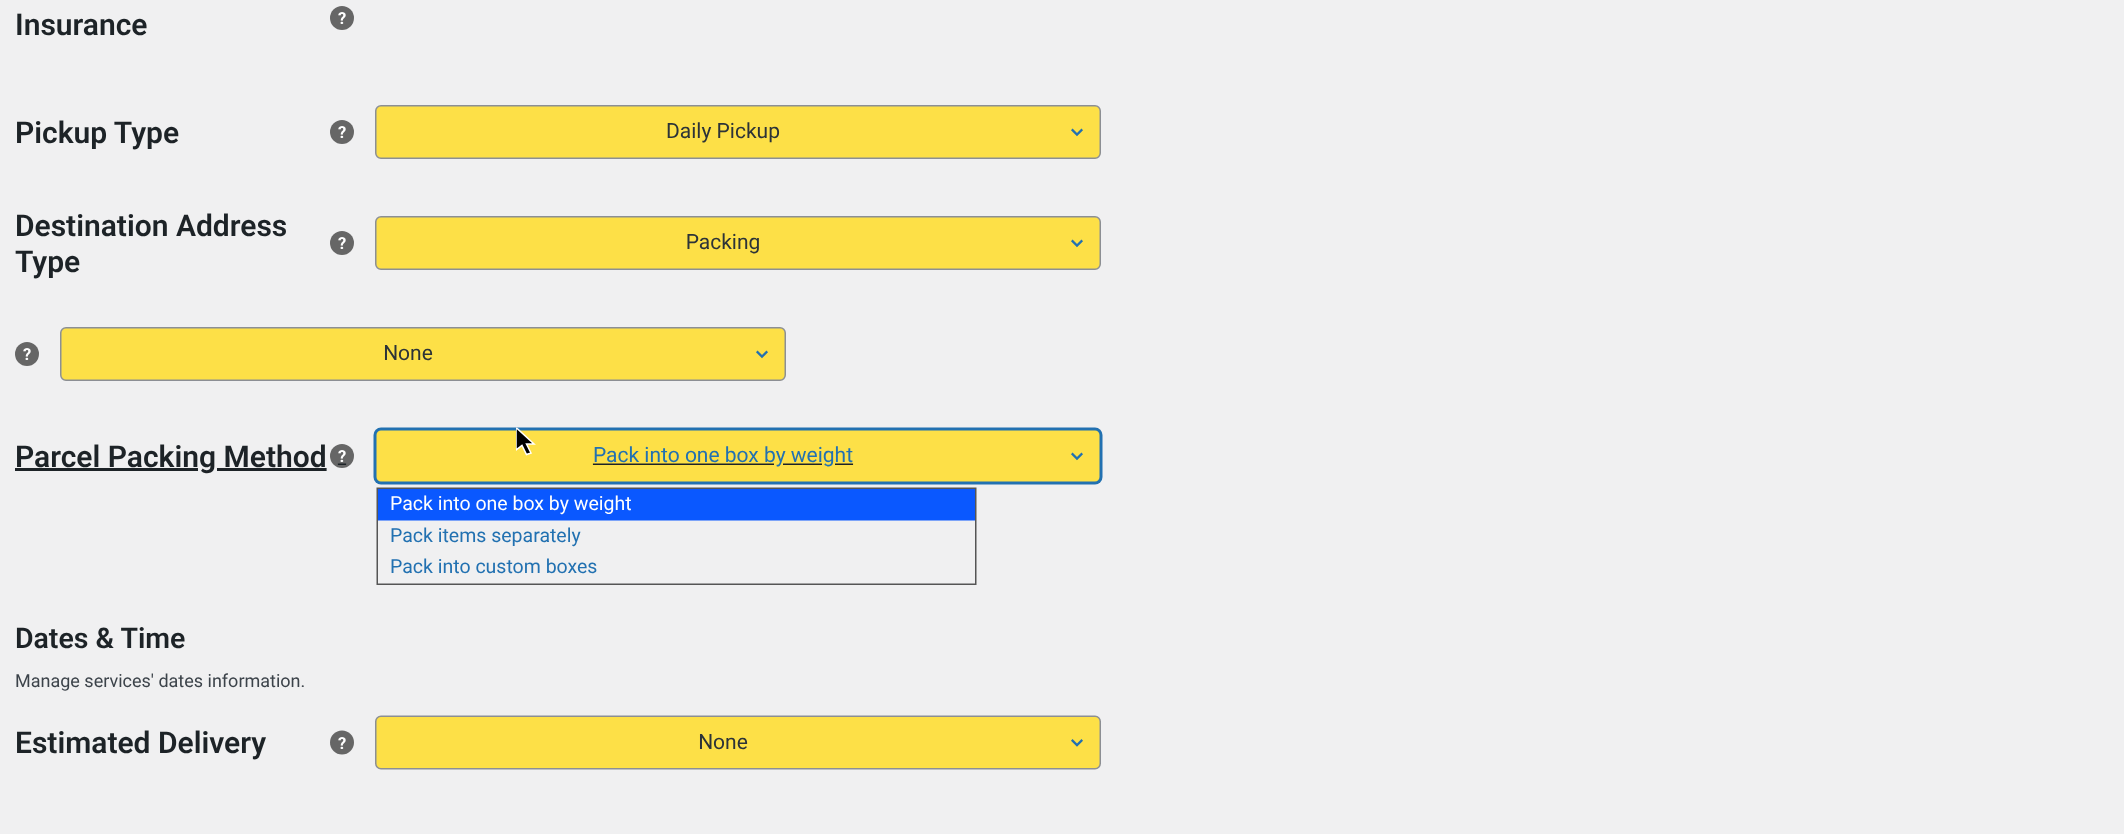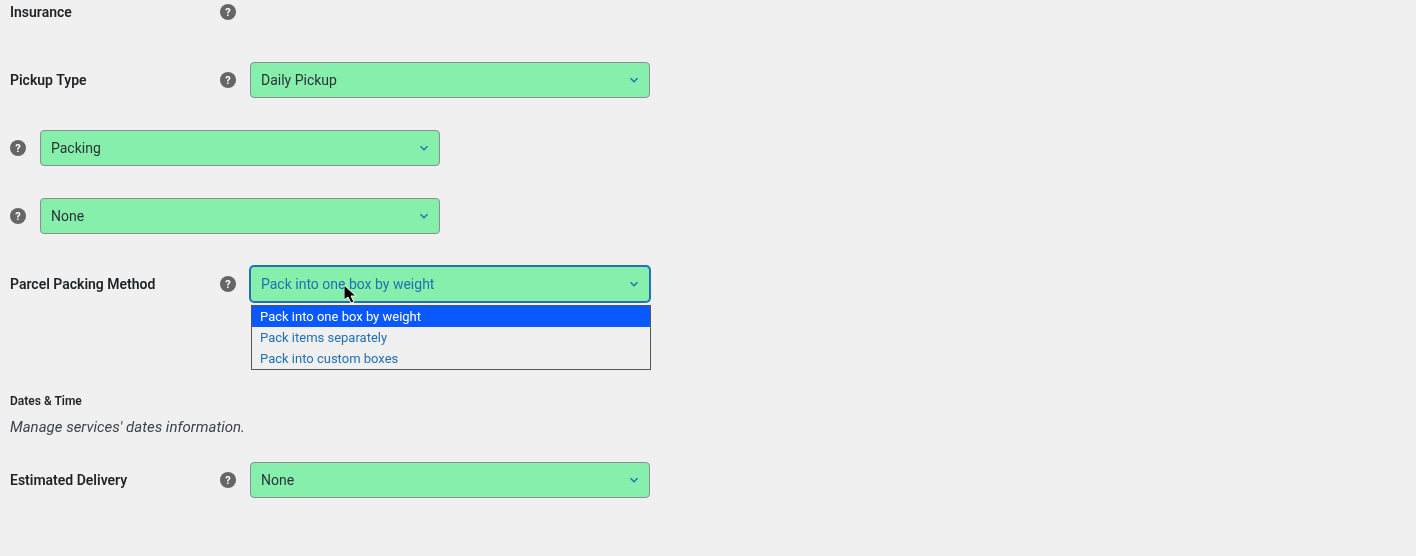--- a/index.html
+++ b/index.html
@@ -14,21 +14,21 @@
   .form-row {
     display: flex;
     align-items: center;
     margin-bottom: 32px;
     position: relative;
   }
   .form-row.first { margin-top: 0; margin-bottom: 42px; }
   .label-col {
     width: 210px;
     font-weight: 600;
-    font-size: 14px;
+    font-size: 20px;
     color: #1d2327;
   }
   .help-icon {
     width: 16px;
     height: 16px;
     border-radius: 50%;
     background: #666;
     color: #fff;
     font-size: 11px;
     font-weight: bold;
@@ -49,32 +49,33 @@
     border: 1px solid #8c8f94;
     border-radius: 4px;
     background: #fff;
     margin-right: 10px;
   }
   .checkbox-label {
     font-size: 13px;
     color: #3c434a;
   }
   .select {
-    width: 400px;
+    width: 484px;
     height: 36px;
     border: 1px solid #8c8f94;
     border-radius: 4px;
-    background: #86efac;
+    background: #fde047;
     padding: 0 30px 0 10px;
     font-size: 14px;
     color: #2c3338;
     display: flex;
     align-items: center;
     position: relative;
     cursor: pointer;
+    justify-content: center;
   }
   .select.open {
     border-color: #2271b1;
     box-shadow: 0 0 0 1px #2271b1;
     color: #2271b1;
   }
   .select-chevron {
     position: absolute;
     right: 8px;
     top: 50%;
@@ -95,31 +96,30 @@
     padding: 3px 8px;
     font-size: 13px;
     color: #2271b1;
     cursor: pointer;
   }
   .dropdown-option.highlighted {
     background: #0a58ff;
     color: #fff;
   }
   .section-heading {
-    font-size: 12px;
+    font-size: 19px;
     font-weight: 600;
     color: #1d2327;
     margin-top: 22px;
     margin-bottom: 10px;
   }
   .section-desc {
-    font-size: 15px;
+    font-size: 12px;
     color: #3c434a;
-    margin-bottom: 26px;
-    font-style: italic;
+    margin-bottom: 16px;
   }
   .cursor {
     position: absolute;
     left: 344px;
     top: 285px;
     z-index: 20;
     pointer-events: none;
   }
 </style>
 </head>
@@ -139,20 +139,21 @@
       <span class="select-chevron">
         <svg width="14" height="14" viewBox="0 0 24 24" fill="none" stroke="currentColor" stroke-width="2.5">
             <polyline points="6 9 12 15 18 9"></polyline>
           </svg>
       </span>
     </div>
   </div>
 </div>
 
 <div class="form-row">
+  <div class="label-col">Destination Address Type</div>
   <span class="help-icon">?</span>
   <div class="control-col">
     <div class="select">
       <span>Packing</span>
       <span class="select-chevron">
         <svg width="14" height="14" viewBox="0 0 24 24" fill="none" stroke="currentColor" stroke-width="2.5">
             <polyline points="6 9 12 15 18 9"></polyline>
           </svg>
       </span>
     </div>
@@ -166,21 +167,21 @@
       <span>None</span>
       <span class="select-chevron">
         <svg width="14" height="14" viewBox="0 0 24 24" fill="none" stroke="currentColor" stroke-width="2.5">
             <polyline points="6 9 12 15 18 9"></polyline>
           </svg>
       </span>
     </div>
   </div>
 </div>
 
-<div class="form-row" style="margin-bottom: 92px;">
+<div class="form-row" style="margin-bottom: 92px; text-decoration: underline;">
   <div class="label-col">Parcel Packing Method</div>
   <span class="help-icon">?</span>
   <div class="control-col">
     <div class="select open">
       <span>Pack into one box by weight</span>
       <span class="select-chevron">
         <svg width="14" height="14" viewBox="0 0 24 24" fill="none" stroke="currentColor" stroke-width="2.5">
             <polyline points="6 9 12 15 18 9"></polyline>
           </svg>
       </span>

